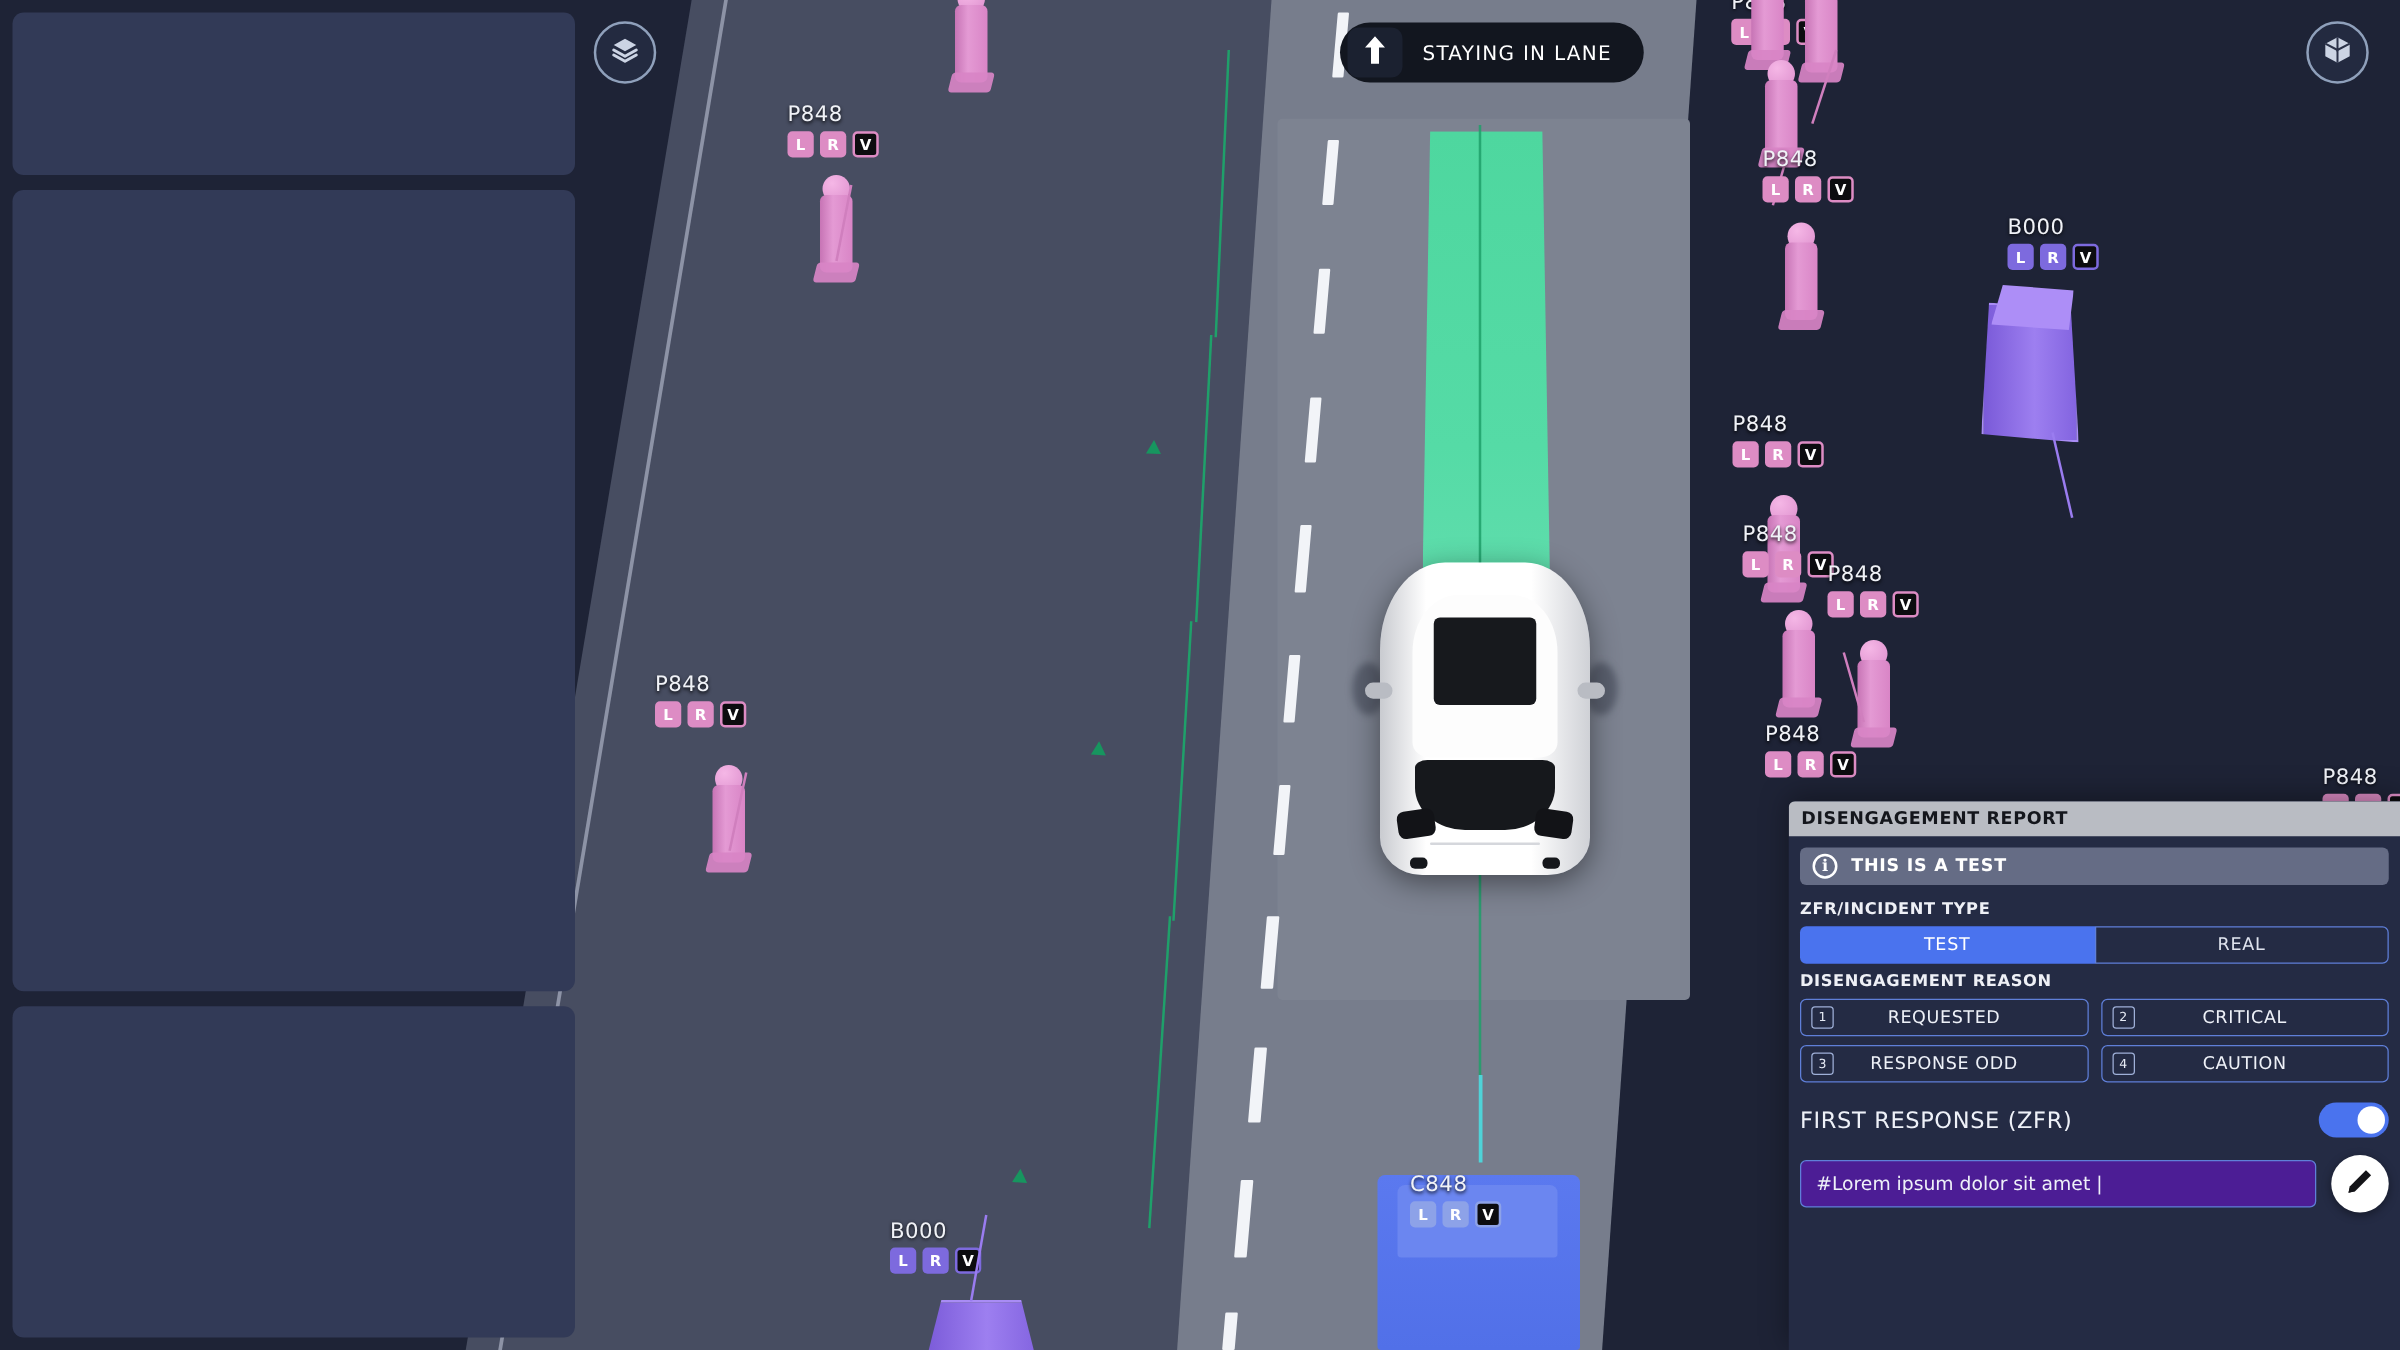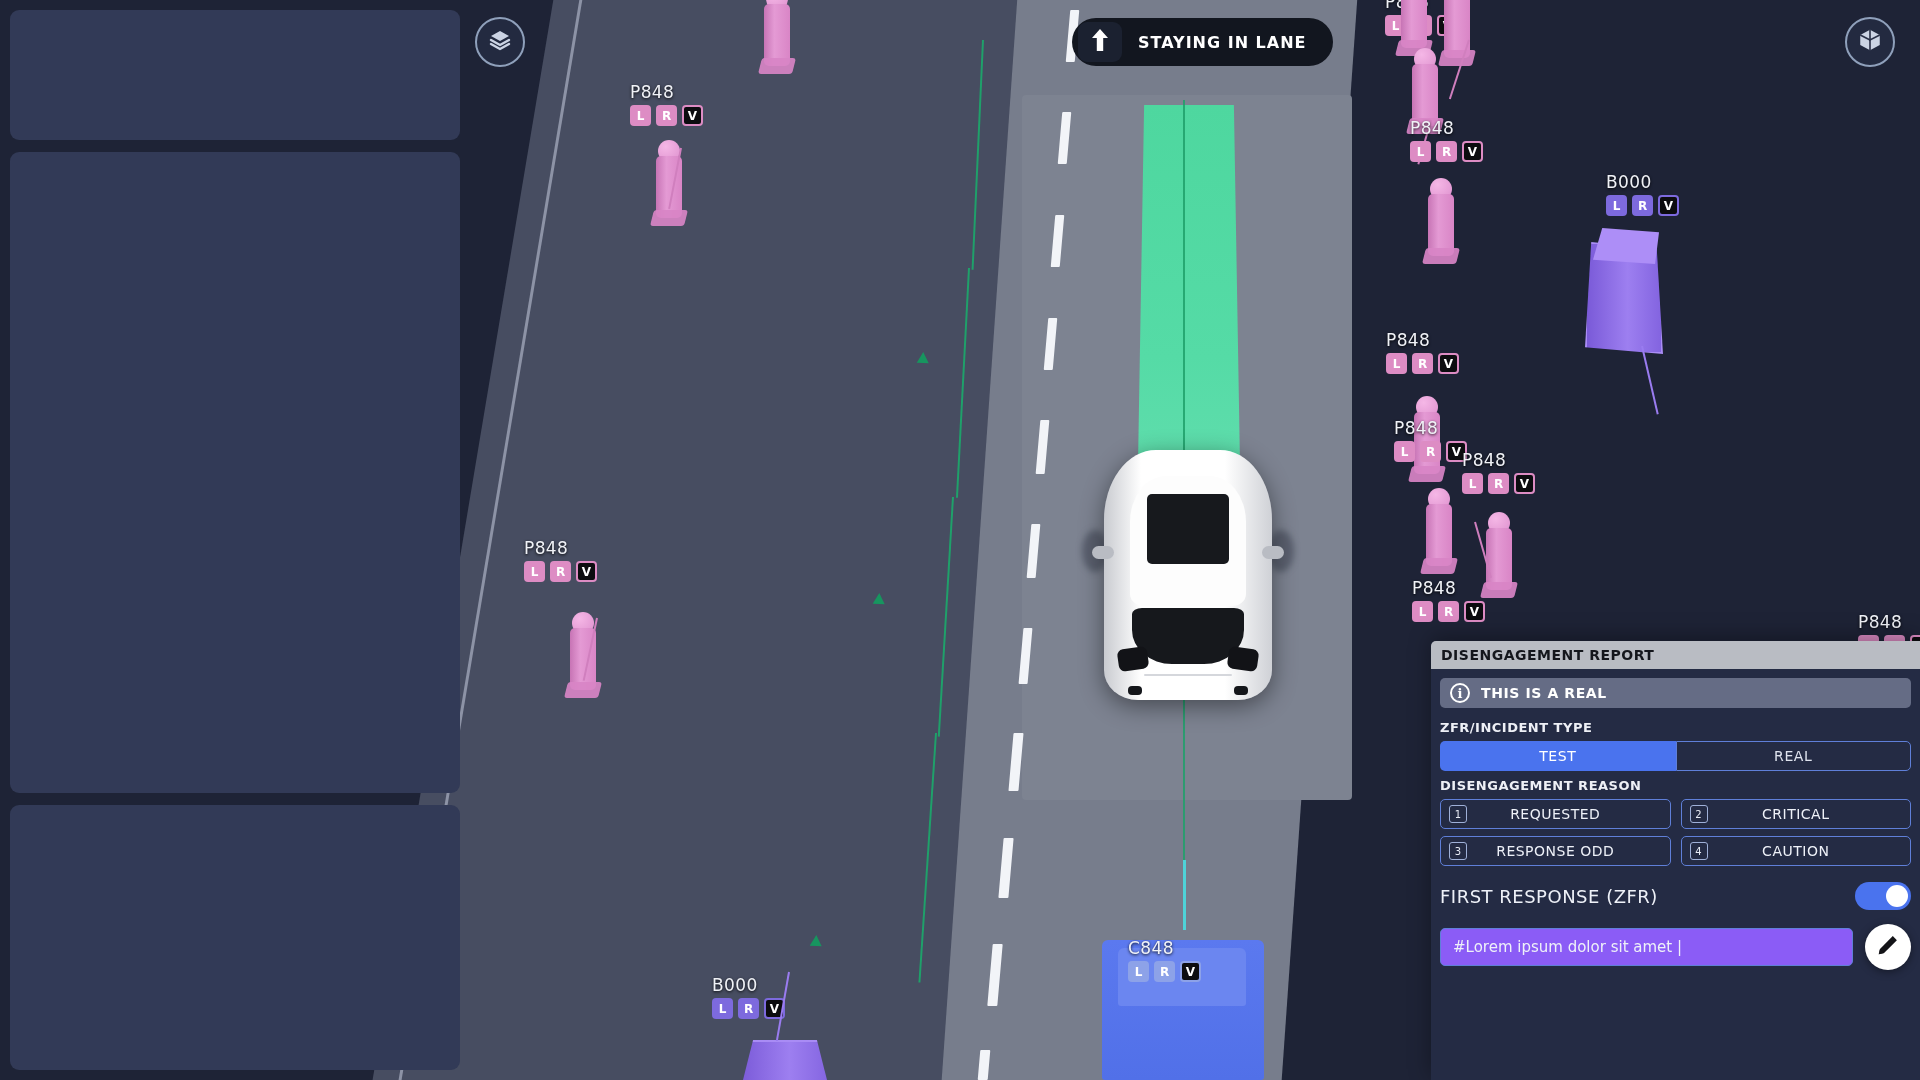--- a/index.html
+++ b/index.html
@@ -256,21 +256,21 @@
     padding: 0 26px 0 6px;
     gap: 16px;
   }
   .banner-icon-box {
     width: 44px; height: 40px;
     background: #1b2130;
     border-radius: 9px;
     display: flex; align-items: center; justify-content: center;
   }
   #status-banner .txt {
-    font-size: 16px; font-weight: 700;
+    font-size: 16px; font-weight: 400;
     color: #ffffff;
     letter-spacing: 1px;
     font-family: "DejaVu Sans", sans-serif;
   }
 
   
   #report-panel {
     position: absolute;
     left: 1431px; top: 641px;
     width: 489px; height: 439px;
@@ -388,21 +388,21 @@
   .switch .knob {
     position: absolute; right: 3px; top: 3px;
     width: 22px; height: 22px;
     border-radius: 50%; background: #ffffff;
   }
 
   .input-row { display: flex; align-items: center; gap: 12px; }
   .text-input {
     flex: 1;
     height: 38px;
-    background: #8b5cf6;
+    background: #4c1d95;
     border: 1px solid #5f7fd8;
     border-radius: 5px;
     display: flex; align-items: center;
     padding: 0 12px;
     font-size: 15px; color: #eef1f8;
     font-family: "DejaVu Sans", sans-serif;
     cursor: text;
   }
   .fab {
     width: 46px; height: 46px;
@@ -697,21 +697,21 @@
   <div id="report-panel">
 
     <div id="report-header">
       <div class="t">DISENGAGEMENT REPORT</div>
     </div>
 
     <div id="report-body">
 
       <div class="test-bar">
         <span class="info-circle">i</span>
-        <span class="t">THIS IS A REAL</span>
+        <span class="t">THIS IS A TEST</span>
       </div>
 
       <div class="sec-label">ZFR/INCIDENT TYPE</div>
 
       <div class="seg-row">
         <div class="seg active">TEST</div>
         <div class="seg inactive">REAL</div>
       </div>
 
 

